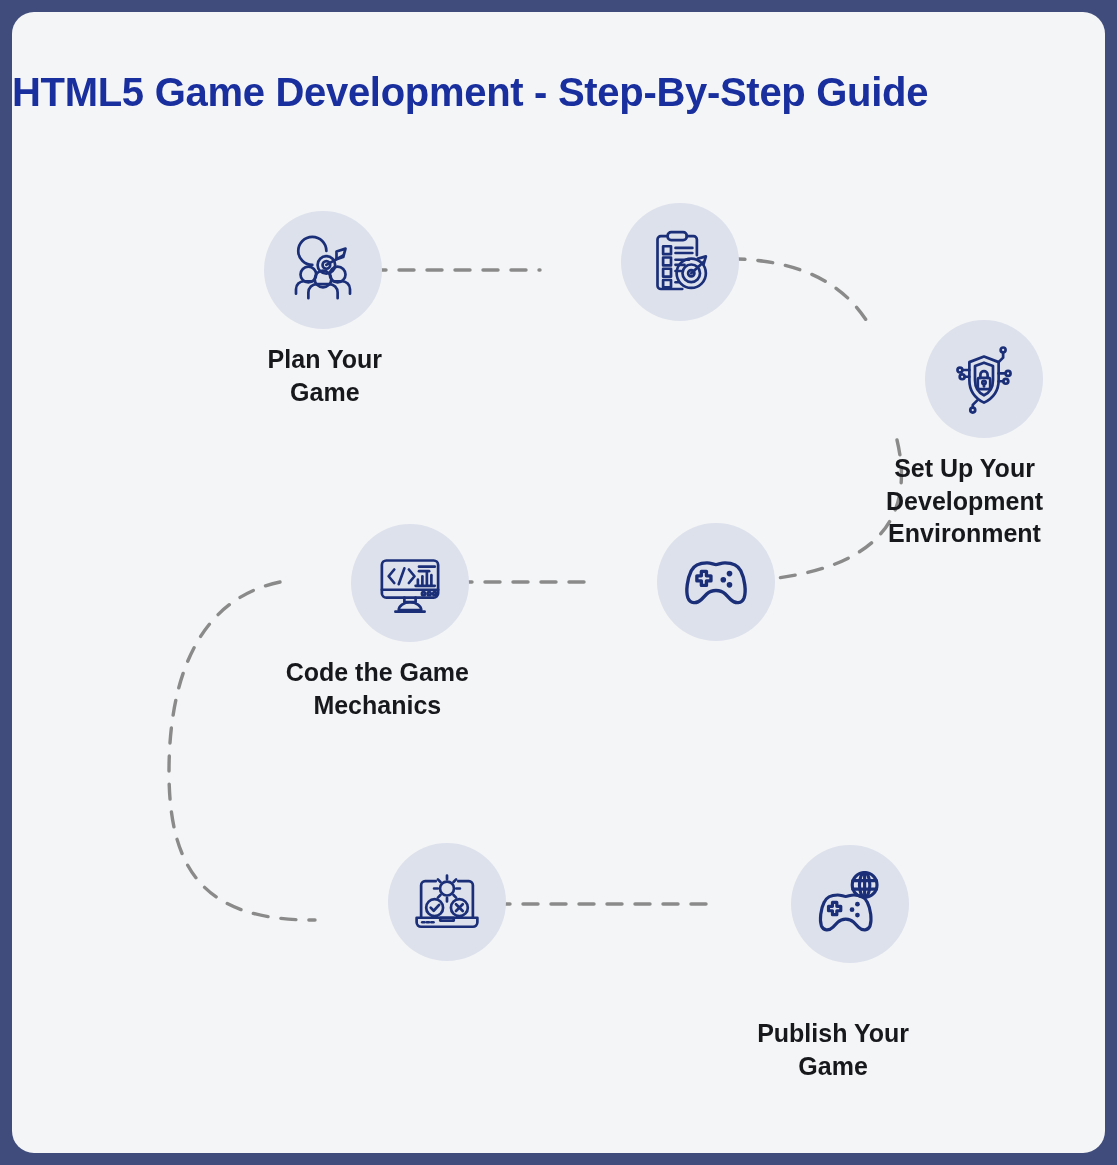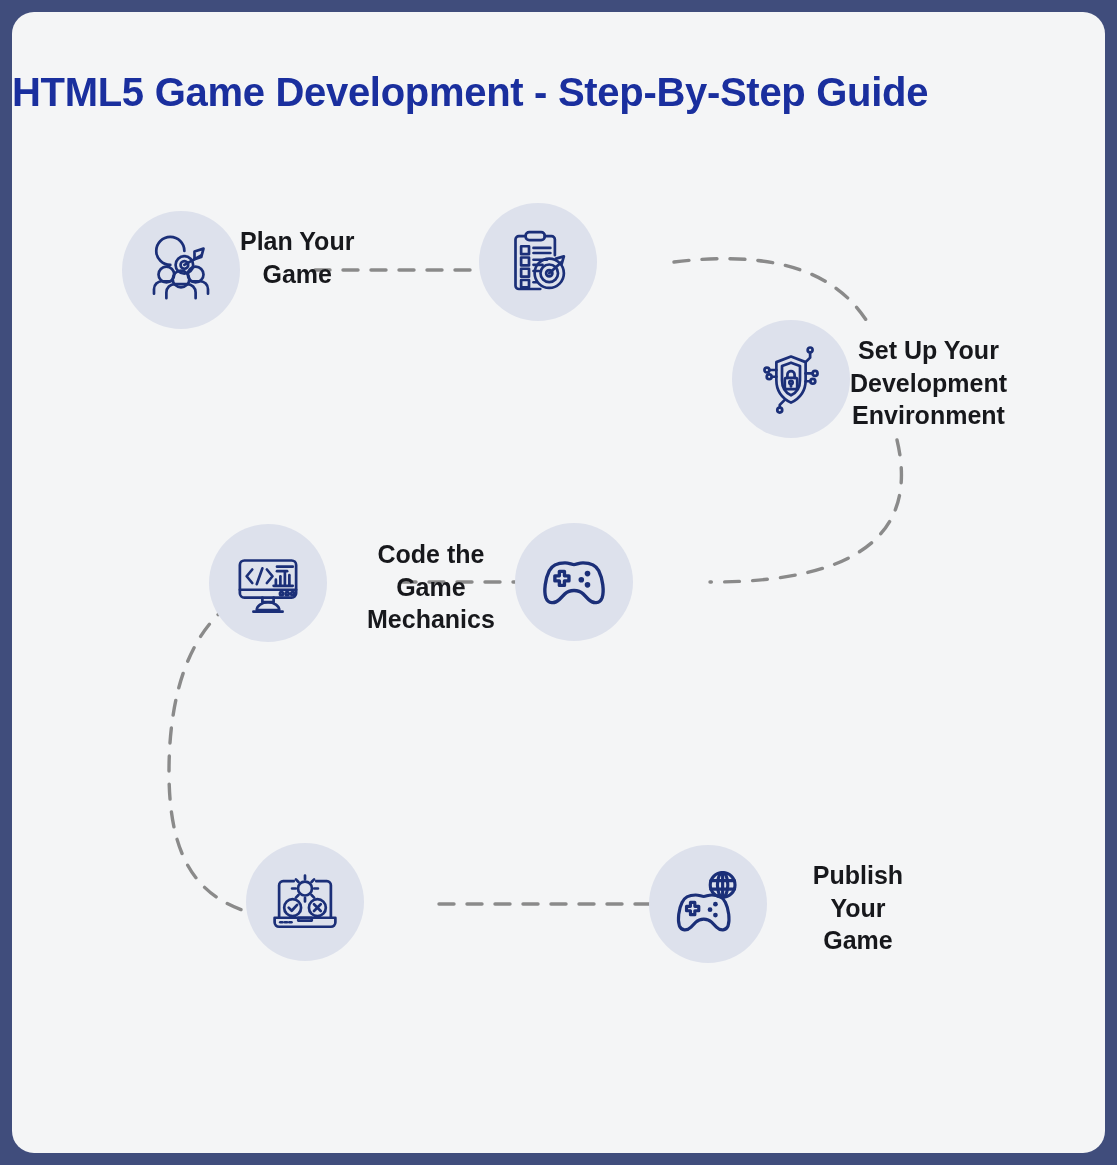--- a/index.html
+++ b/index.html
@@ -59,22 +59,22 @@
     height: 1141px;
     pointer-events: none;
   }
 
   
   .step-node {
     position: absolute;
     width: 260px;
     margin-left: -130px;
     display: flex;
-    flex-direction: row;
-    align-items: flex-start;
+    flex-direction: column;
+    align-items: flex-end;
   }
 
   .step-badge {
     width: 118px;
     height: 118px;
     border-radius: 50%;
     background: #dde1ec;
     display: flex;
     align-items: center;
     justify-content: center;
@@ -93,22 +93,22 @@
     font-size: 25px;
     font-weight: bold;
     line-height: 1.3;
     color: #17181c;
     white-space: pre-line;
   }
 
   
   #step-1 { left: 240px; top: 199px; }
   #step-2 { left: 597px; top: 191px; }
-  #step-3 { left: 850px; top: 308px; }
-  #step-4 { left: 327px; top: 512px; gap: 40px; }
+  #step-3 { left: 901px; top: 308px; }
+  #step-4 { left: 327px; top: 512px; }
   #step-5 { left: 633px; top: 511px; }
   #step-6 { left: 364px; top: 831px; }
   #step-7 { left: 767px; top: 833px; gap: 40px; }
 </style>
 </head>
 <body>
 
 <div id="infographic-frame">
   <div id="infographic-card">
 

